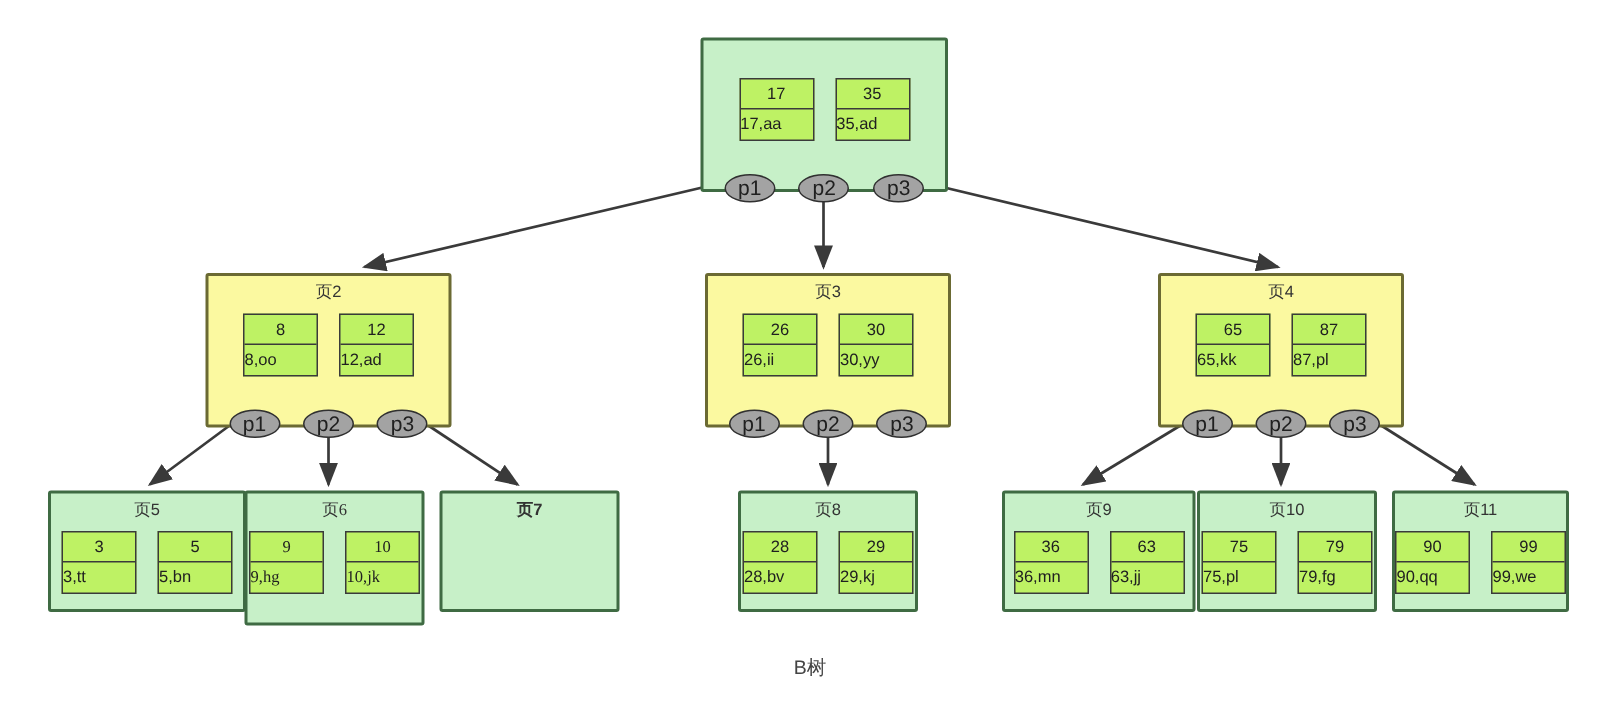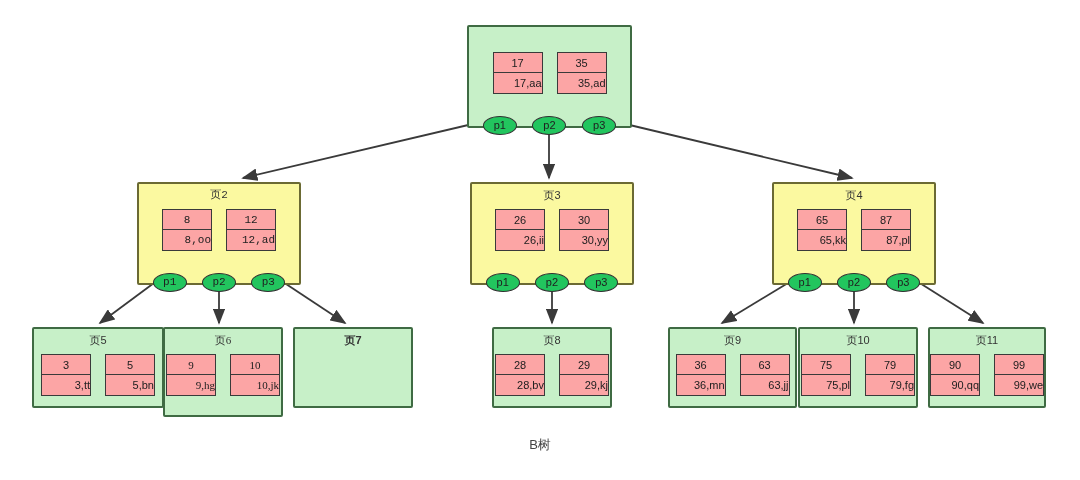--- a/index.html
+++ b/index.html
@@ -36,55 +36,55 @@
   .keys{
     position:absolute;
     left:0;right:0;
     top:25px;
     display:flex;
     justify-content:center;
     gap:14px;
   }
   .keybox{
     width:50px;
-    background:#fca5a5;
+    background:#bef264;
     border:1.5px solid #3a3a3a;
     box-sizing:border-box;
   }
   .keybox .k{
     height:20px;line-height:20px;
     text-align:center;
     font-size:11px;color:#202020;
     border-bottom:1.5px solid #3a3a3a;
     box-sizing:border-box;
     white-space:nowrap;
   }
   .keybox .v{
     height:20px;line-height:20px;
-    text-align:right;
+    text-align:left;
     font-size:11px;color:#202020;
     box-sizing:border-box;
     white-space:nowrap;
   }
 
   .ptrs{
     position:absolute;
     left:0;right:0;
     bottom:-9px;
     display:flex;
     justify-content:space-around;
     padding:0 6px;
     box-sizing:border-box;
   }
   .ptr{
     width:34px;height:19px;
     border-radius:50%;
-    background:#22c55e;
+    background:#a3a3a3;
     border:1.4px solid #303030;
-    font-size:11px;
+    font-size:14px;
     line-height:17px;
     text-align:center;
     color:#202020;
     box-sizing:border-box;
   }
 
   .caption{
     position:absolute;
     left:0;right:0;
     top:436px;
@@ -128,21 +128,21 @@
             <div class="k">35</div>
             <div class="v">35,ad</div>
           </div>
         </div>
         <div class="ptrs">
           <div class="ptr">p1</div>
           <div class="ptr">p2</div>
           <div class="ptr">p3</div>
         </div>
       </div>
-      <div class="node yellow" style="left: 137px; top: 182px; width: 164px; height: 103px; font-family: Liberation Mono, monospace;">
+      <div class="node yellow" style="left: 137px; top: 182px; width: 164px; height: 103px;">
         <div class="node-title">页2</div>
         <div class="keys">
           <div class="keybox">
             <div class="k">8</div>
             <div class="v">8,oo</div>
           </div>
           <div class="keybox">
             <div class="k">12</div>
             <div class="v">12,ad</div>
           </div>

